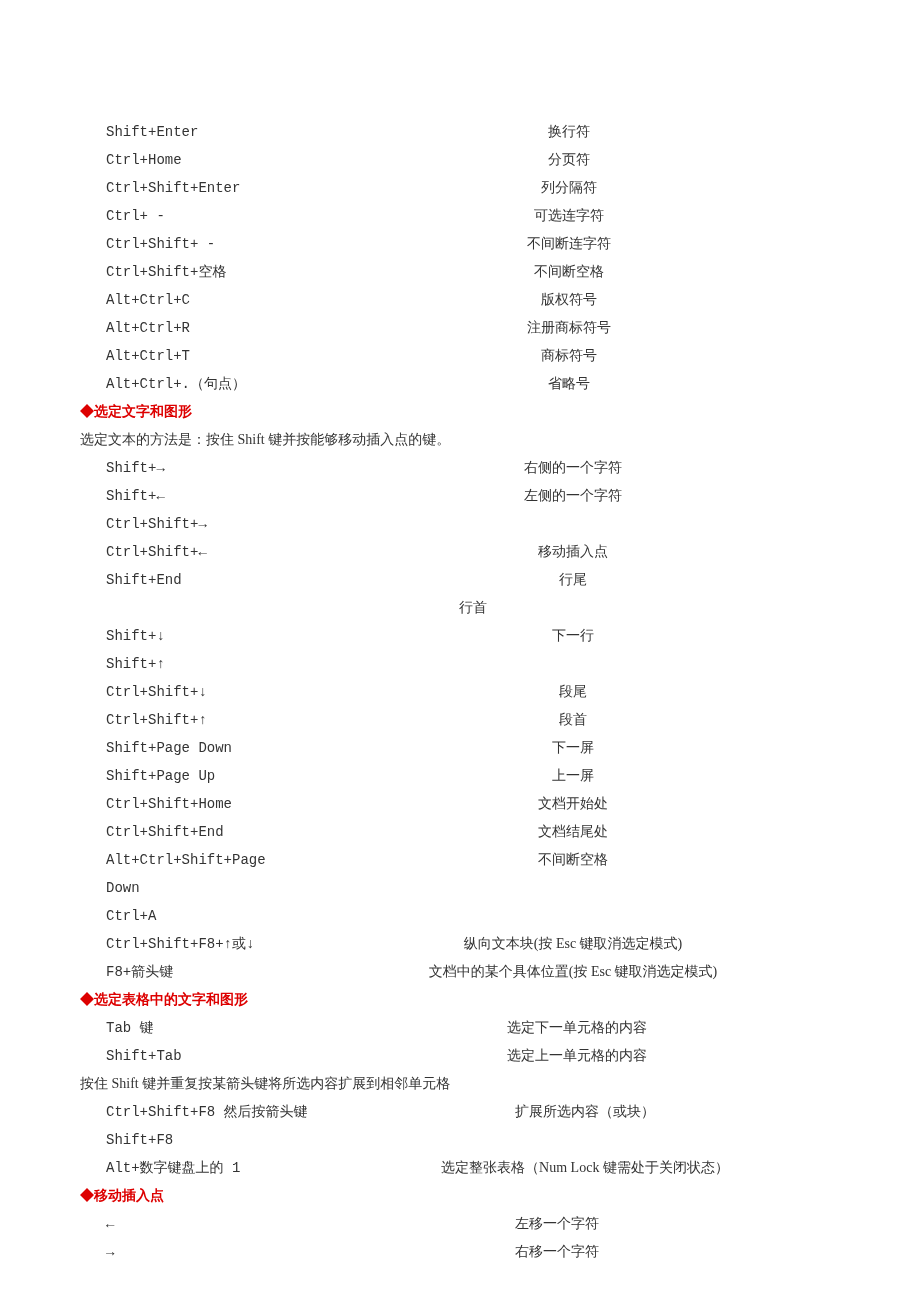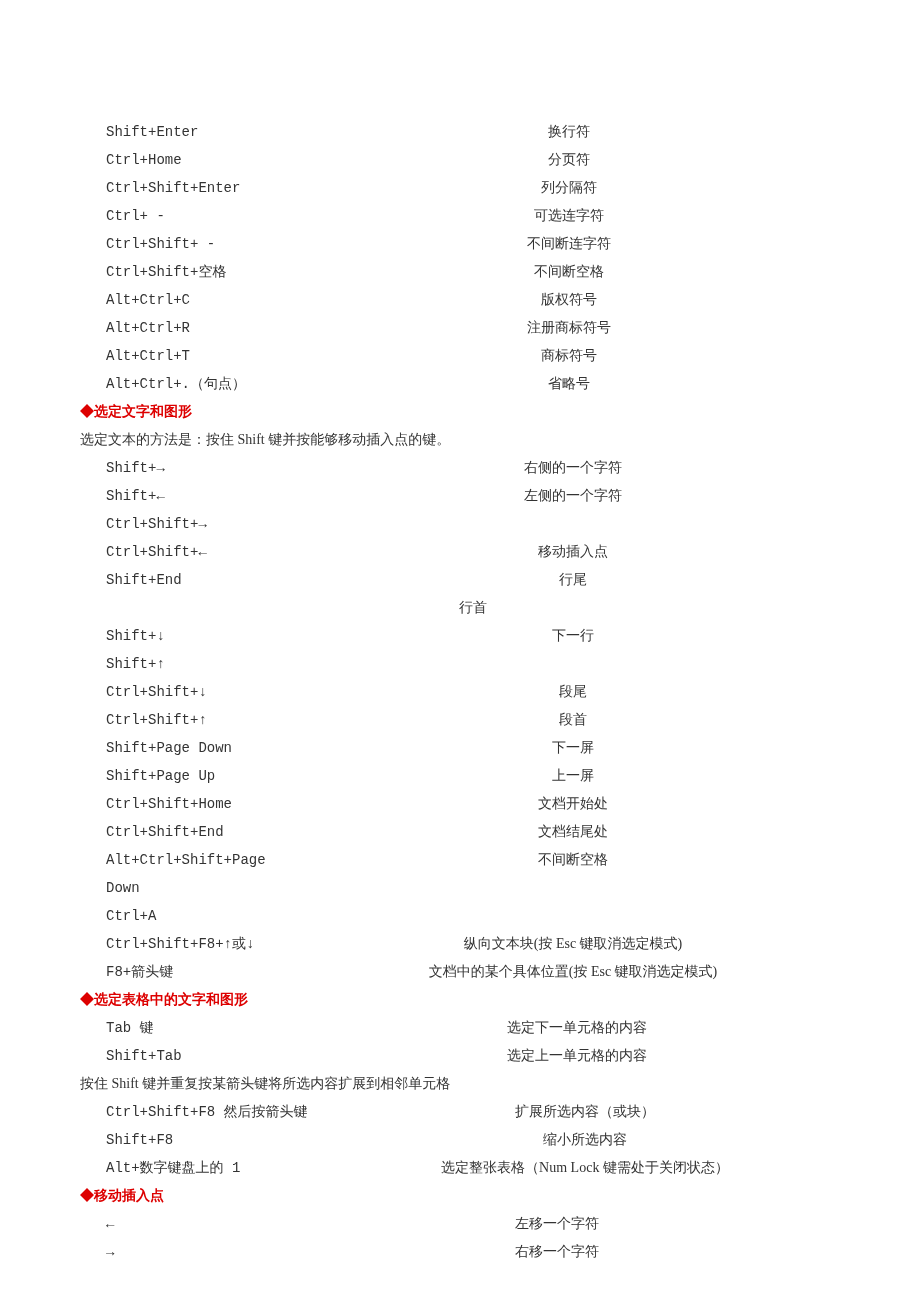--- a/index.html
+++ b/index.html
@@ -166,21 +166,20 @@
       </div>
   </div>
   <div class="note">按住 Shift 键并重复按某箭头键将所选内容扩展到相邻单元格</div>
   <div>
     <div class="row">
         <span class="k3 mono" style="width:224px">Ctrl+Shift+F8 然后按箭头键</span>
         <span class="desc">扩展所选内容（或块）</span>
       </div>
     <div class="row">
         <span class="k3 mono" style="width:224px">Shift+F8</span>
-        <span class="desc">缩小所选内容</span>
       </div>
     <div class="row">
         <span class="k3 mono" style="width:224px">Alt+数字键盘上的 1</span>
         <span class="desc">选定整张表格（Num Lock 键需处于关闭状态）</span>
       </div>
   </div>
 
   <div class="heading">◆移动插入点</div>
 
   <div>

